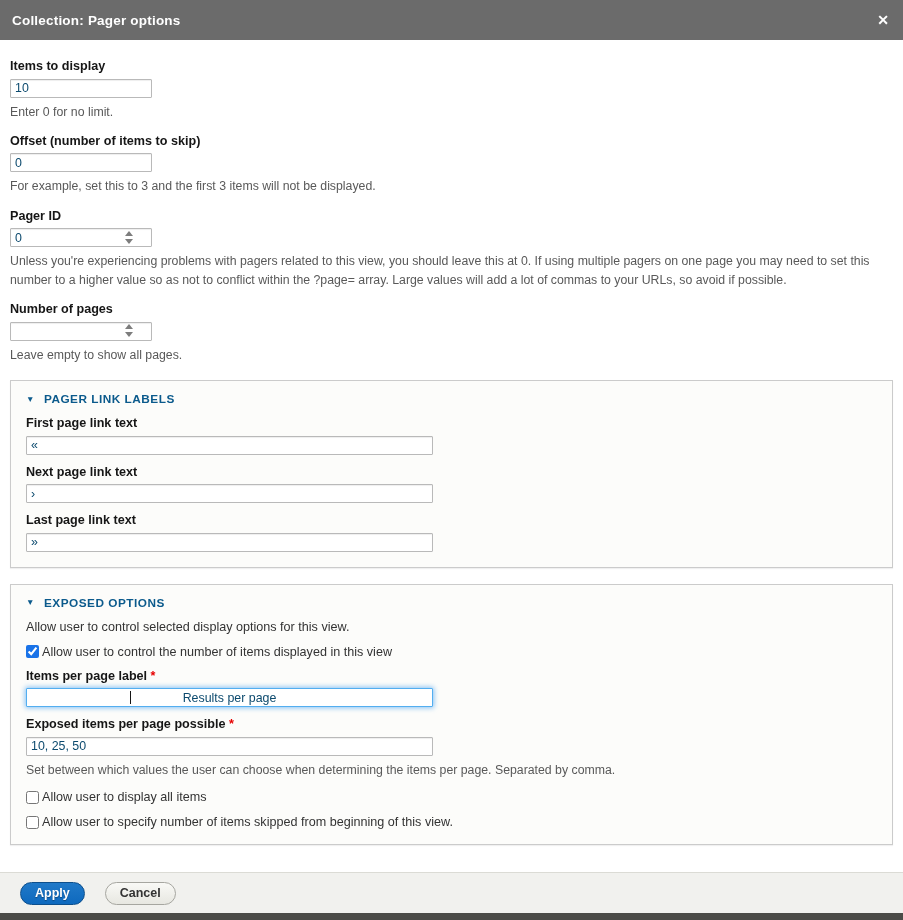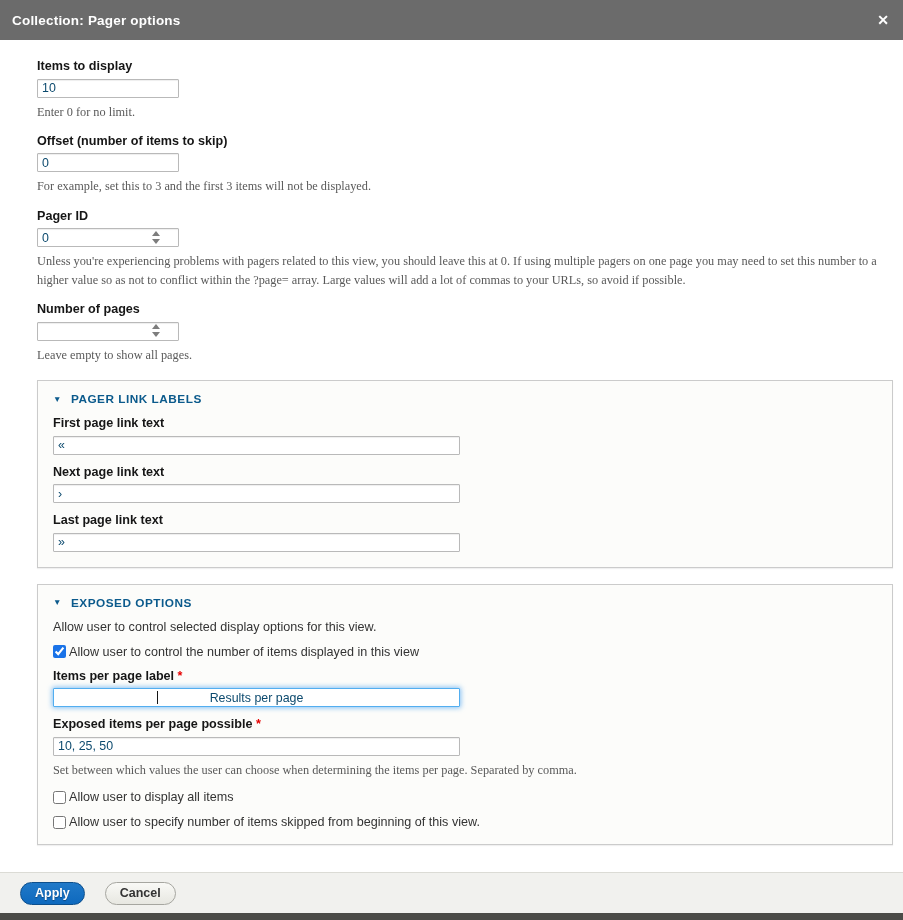--- a/index.html
+++ b/index.html
@@ -16,36 +16,36 @@
   .titlebar {
     flex: 0 0 40px;
     background: #6b6b6b;
     display: flex; align-items: center; justify-content: space-between;
     padding: 0 14px 0 12px;
   }
   .title { color: #ffffff; font-weight: bold; font-size: 13.5px; letter-spacing: .2px; text-align: right; }
   .close-btn { color: #ffffff; font-weight: bold; font-size: 14px; line-height: 1; cursor: pointer; }
 
   
-  .content { flex: 1 1 auto; padding: 19px 10px 0 10px; overflow: hidden; margin-left: 27px; }
+  .content { flex: 1 1 auto; padding: 19px 10px 0 10px; overflow: hidden; }
 
   .form-item { margin: 0 0 13px 0; }
   .control-label {
     display: block; font-weight: bold; font-size: 12.6px; color: #161616;
     margin-bottom: 5px;
   }
   .text-input {
     height: 19px; border: 1px solid #b9b9b9; background: #fff;
     color: #0c4a6e; font-family: inherit; font-size: 12.4px;
     padding: 1px 4px; border-radius: 1px;
     box-shadow: inset 0 1px 1px rgba(0,0,0,0.07);
   }
   .narrow { width: 142px; }
   .wide { width: 407px; }
-  .description { font-size: 12.3px; color: #595959; margin-top: 5px; line-height: 1.5; font-family: Liberation Serif, serif; }
+  .description { font-size: 12.3px; color: #595959; margin-top: 5px; line-height: 1.5; }
 
   .spin-wrap { position: relative; display: inline-block; }
   .spinner-icon { position: absolute; left: 114px; top: 3px; width: 10px; height: 13px; }
   .spinner-icon::before, .spinner-icon::after {
     content: ""; position: absolute; left: 1px;
     border-left: 4px solid transparent; border-right: 4px solid transparent;
   }
   .spinner-icon::before { top: 0; border-bottom: 5px solid #7d7d7d; }
   .spinner-icon::after { bottom: 0; border-top: 5px solid #7d7d7d; }
 

